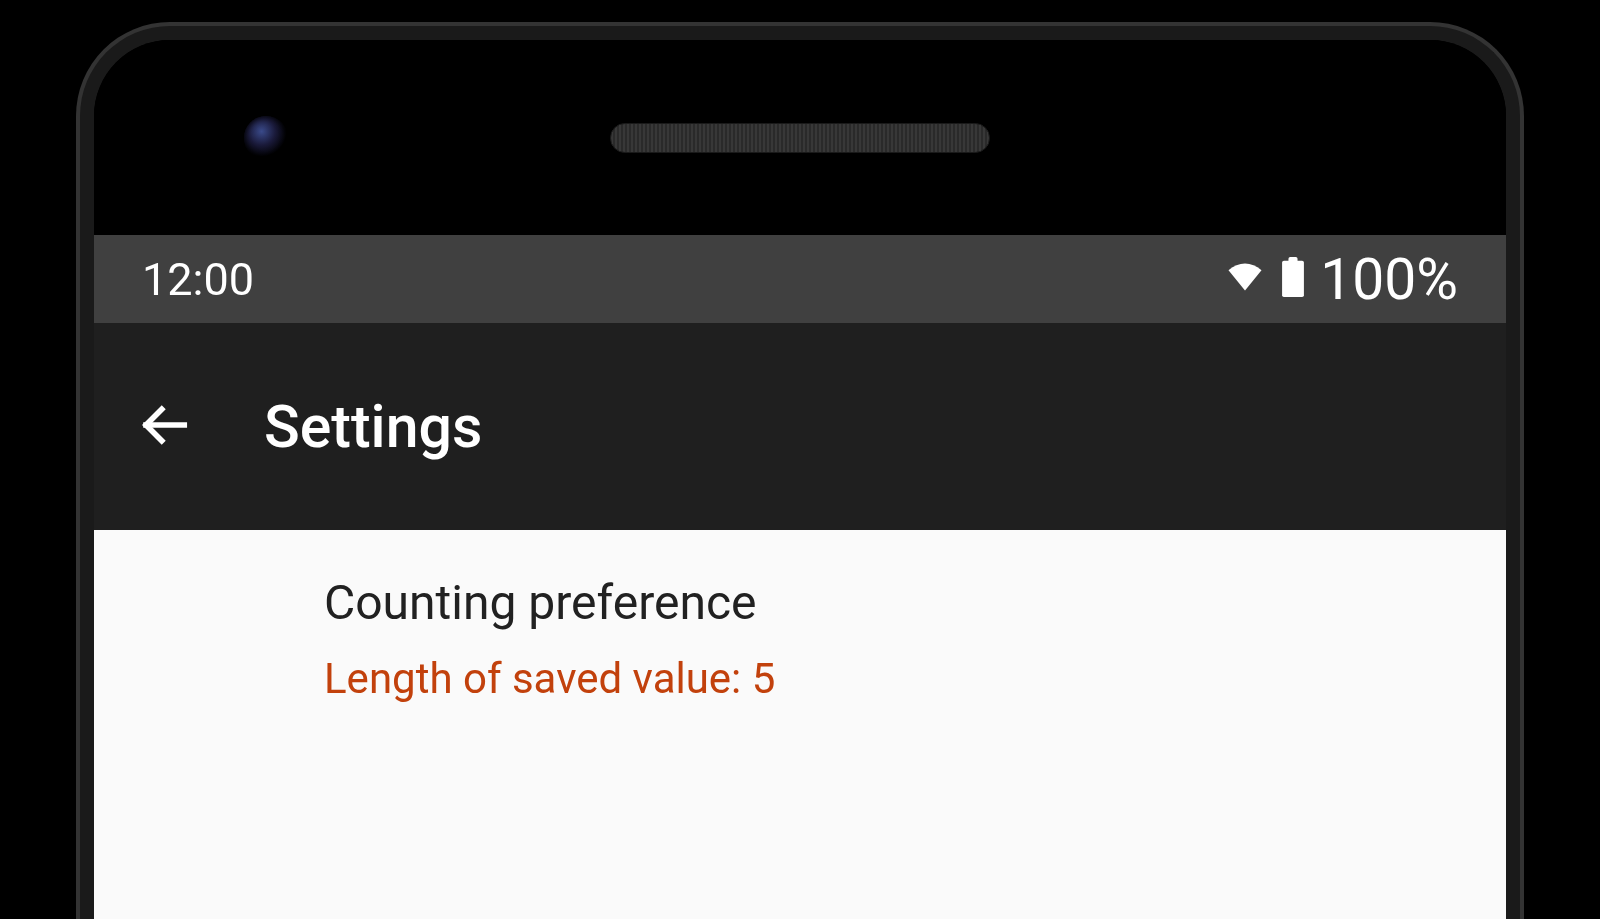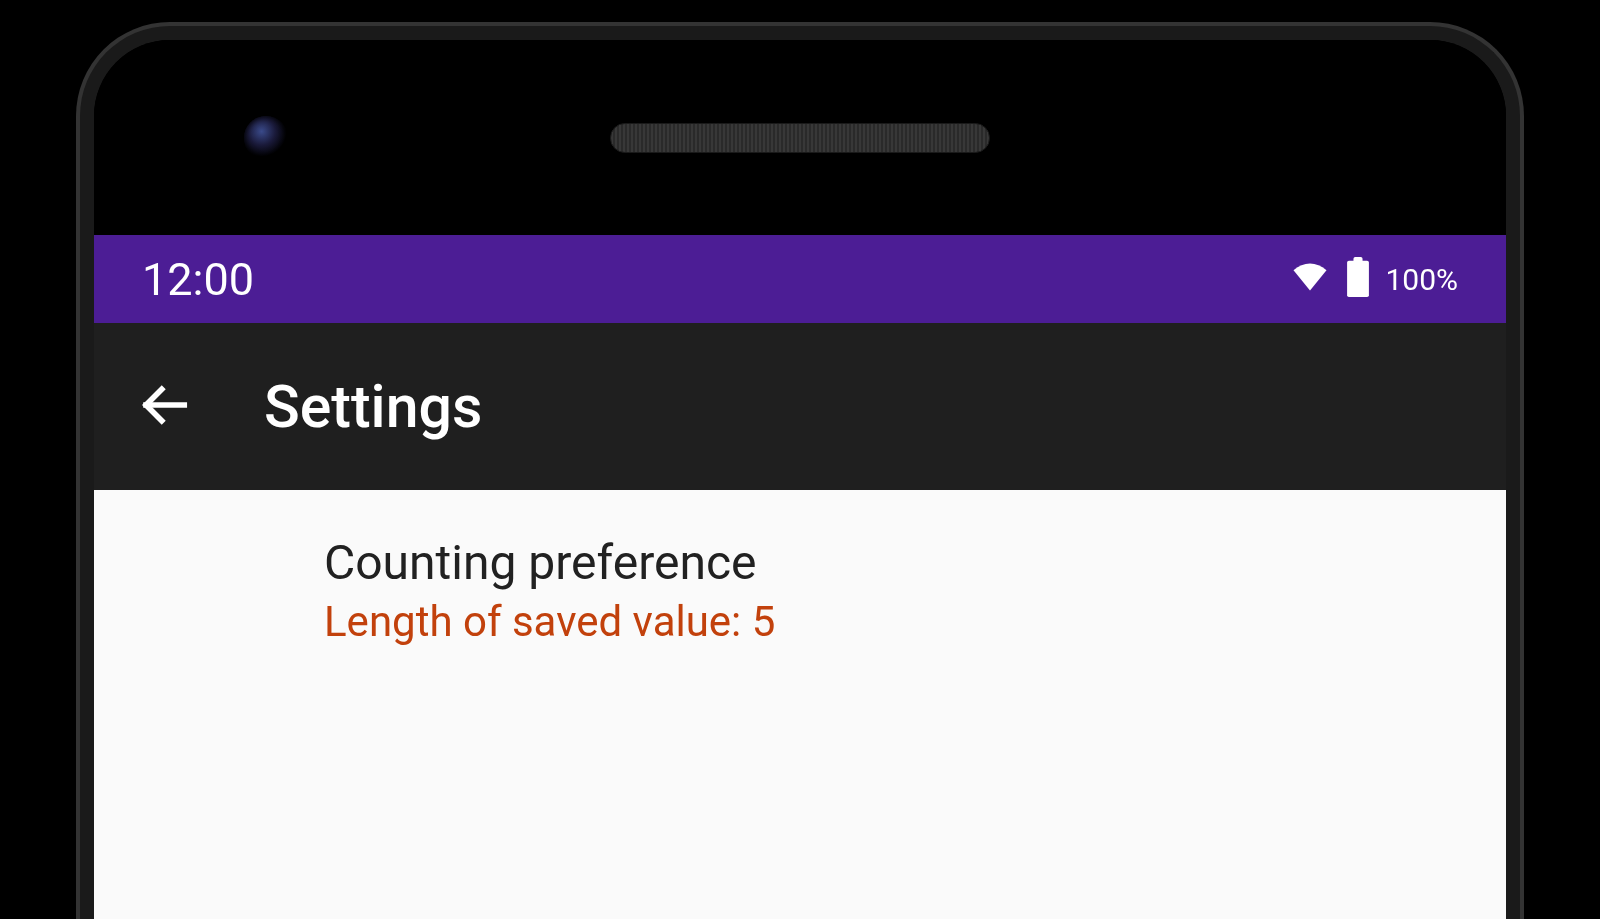--- a/index.html
+++ b/index.html
@@ -78,21 +78,21 @@
       box-shadow: inset 0 0 6px #000000, 0 0 4px rgba(0,0,0,0.5);
     }
 
     .screen {
       background: #000000;
       overflow: hidden;
     }
 
     .status-bar {
       height: 88px;
-      background: #4c1d95;
+      background: #404040;
       display: flex;
       align-items: center;
       justify-content: space-between;
       padding: 0 48px;
       color: #ffffff;
     }
 
     .status-time {
       font-size: 45px;
       font-weight: 400;
@@ -108,26 +108,26 @@
       width: 42px;
       height: 36px;
     }
 
     .battery-icon {
       width: 22px;
       height: 40px;
     }
 
     .battery-percent {
-      font-size: 30px;
+      font-size: 57px;
       font-weight: 400;
     }
 
     .app-bar {
-      height: 167px;
+      height: 207px;
       background: #1f1f1f;
       display: flex;
       align-items: center;
       padding: 0 42px;
       gap: 72px;
     }
 
     .back-button {
       width: 56px;
       height: 56px;
@@ -158,21 +158,21 @@
 
     .preference-item {
       padding: 44px 42px 44px 230px;
       cursor: pointer;
     }
 
     .preference-title {
       color: #212121;
       font-size: 48px;
       font-weight: 400;
-      margin-bottom: 6px;
+      margin-bottom: 23px;
     }
 
     .preference-summary {
       color: #c2410c;
       font-size: 42px;
       font-weight: 400;
     }
   </style>
 </head>
 <body>

